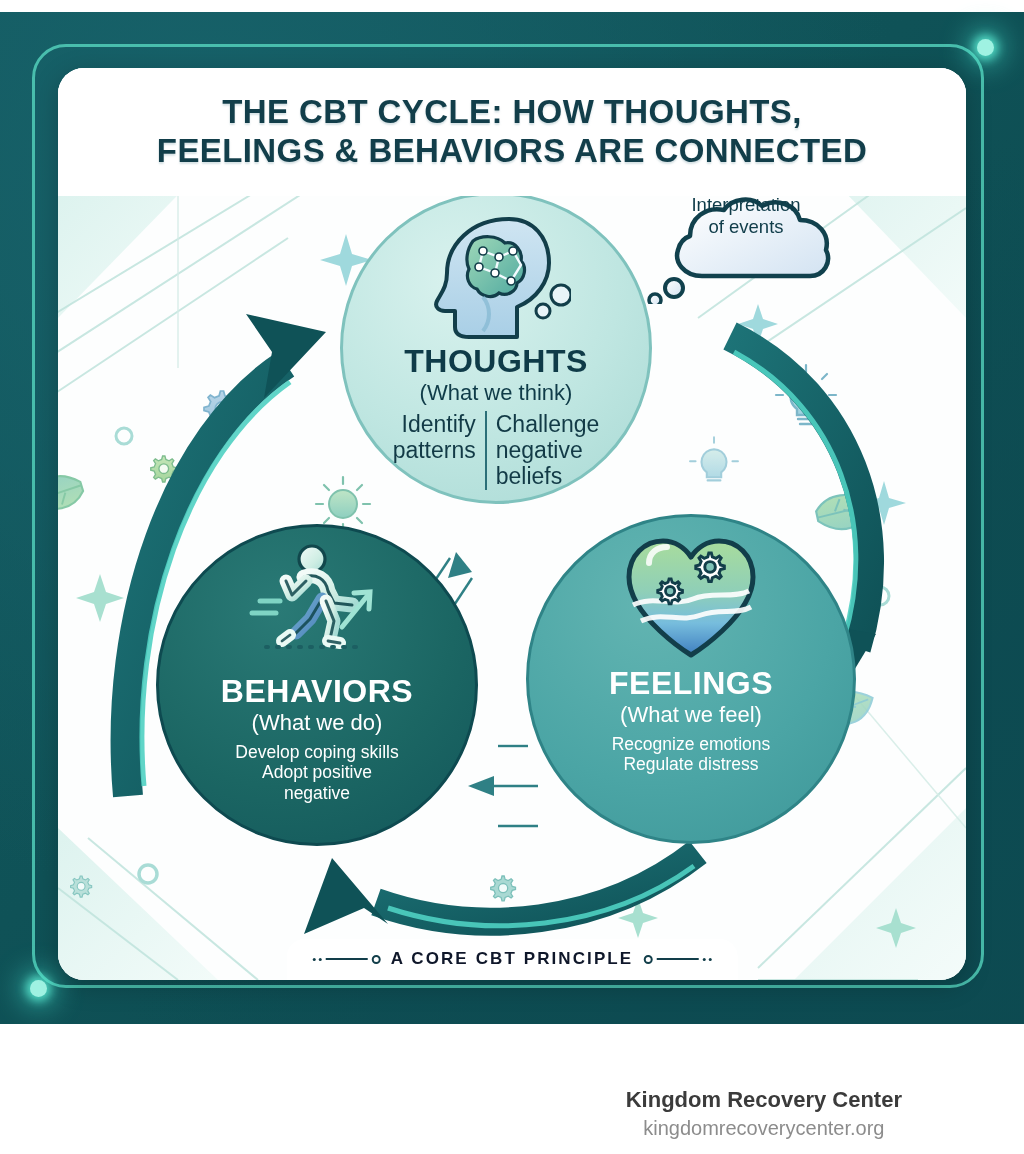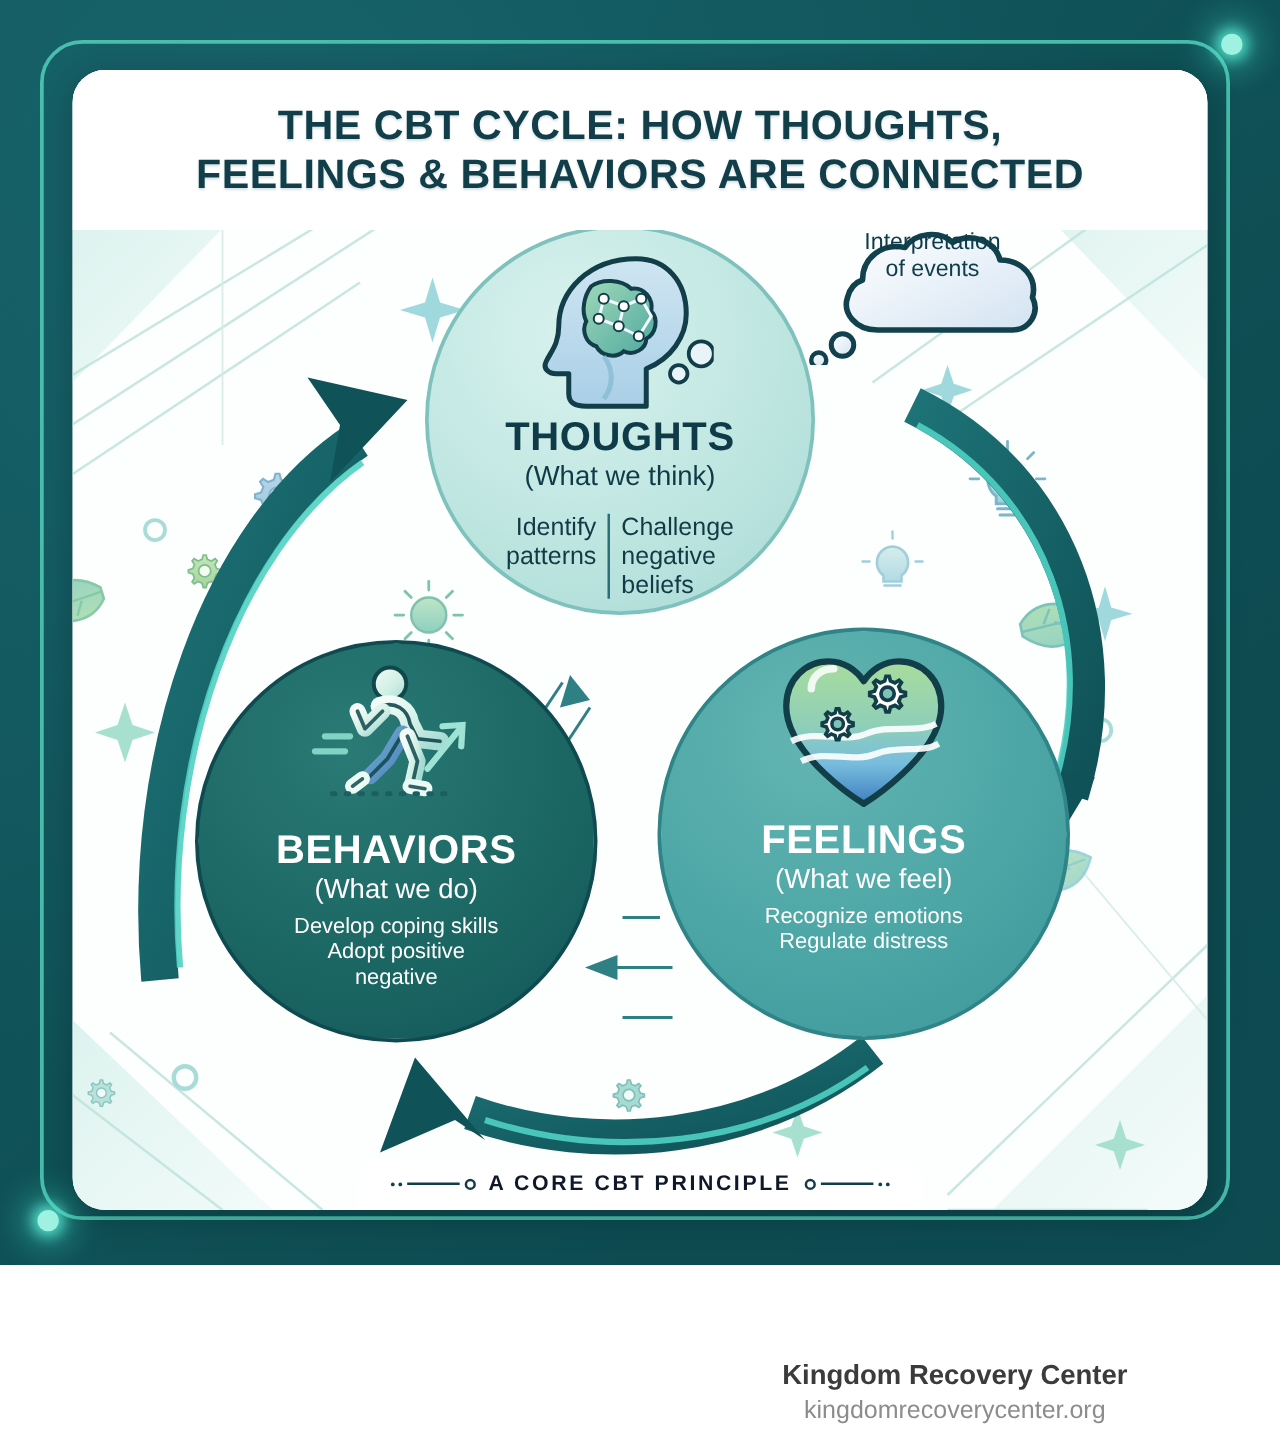--- a/index.html
+++ b/index.html
@@ -6,21 +6,21 @@
   html,body{margin:0;padding:0;}
   body{
     width:1024px;height:1154px;
     background:#ffffff;
     font-family:"Liberation Sans", sans-serif;
     overflow:hidden;
     position:relative;
   }
   
   #poster{
-    position:absolute;left:0;top:0;width:1024px;height:1012px;
+    position:absolute;left:0;top:12px;width:1024px;height:1012px;
     background:
       radial-gradient(ellipse at 20% 15%, #17626a 0%, rgba(16,86,92,0) 60%),
       radial-gradient(ellipse at 85% 88%, #0d4b52 0%, rgba(16,86,92,0) 62%),
       linear-gradient(135deg,#13585e 0%,#0f5257 45%,#0c474d 100%);
   }
   
   #frame-line{
     position:absolute;left:32px;top:32px;
     width:952px;height:944px;
     border:3px solid #52cfba;
@@ -96,21 +96,21 @@
   .node-sub{font-size:22px;margin-top:5px;line-height:1;}
   .node-bullets{margin-top:8px;text-align:center;font-size:17.5px;line-height:1.16;}
   .node-bullets div{white-space:nowrap;}
   #node-thoughts .node-title,#node-thoughts .node-sub{color:#0f3b48;}
   #node-feelings .node-title,#node-feelings .node-sub,#node-feelings .node-bullets{color:#ffffff;}
   #node-behaviors .node-title,#node-behaviors .node-sub,#node-behaviors .node-bullets{color:#ffffff;}
 
   
   #thoughts-bullets{
     display:flex;align-items:flex-start;justify-content:center;
-    margin-top:19px;color:#123a46;font-size:20px;line-height:1.14;
+    margin-top:7px;color:#123a46;font-size:23px;line-height:1.14;
   }
   #thoughts-bullets .col{padding:0 9px;text-align:center;}
   #thoughts-bullets .col.left{text-align:right;}
   #thoughts-bullets .col.right{text-align:left;}
   #thoughts-divider{width:2px;align-self:stretch;background:#2b6f78;min-height:44px;}
 
   
   .node-icon{position:absolute;top:16px;left:50%;transform:translateX(-50%);}
 
   

